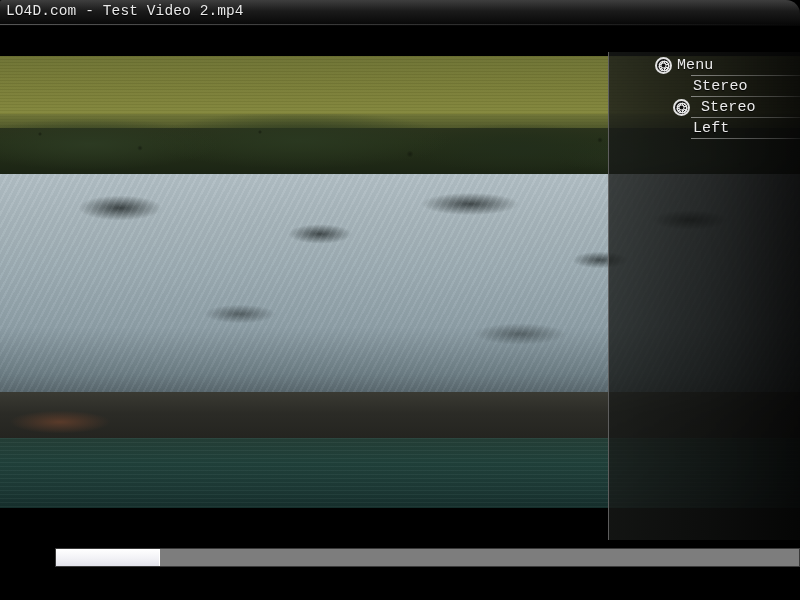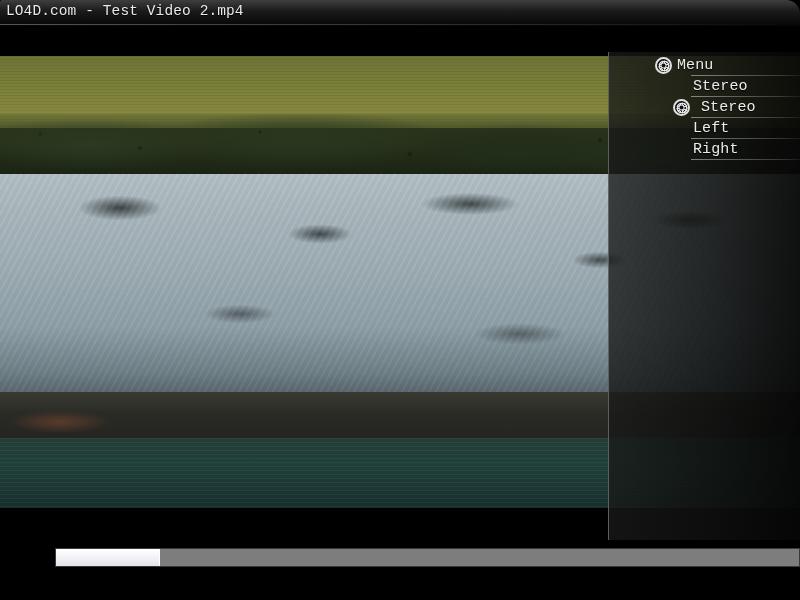--- a/index.html
+++ b/index.html
@@ -285,24 +285,20 @@
         <span class="menu-label">Stereo</span>
         <div class="rowline"></div>
       </div>
 
 
       <div class="menu-row indent1">
         <span class="menu-label">Left</span>
         <div class="rowline"></div>
       </div>
 
-      <div class="menu-row indent1">
-        <span class="menu-label">Right</span>
-        <div class="rowline"></div>
-      </div>
 
 
     </div>
   </div>
 
   <div class="controls">
 
     <div class="seek">
       <div class="seek-fill" style="width: 14%;"></div>
     </div>

